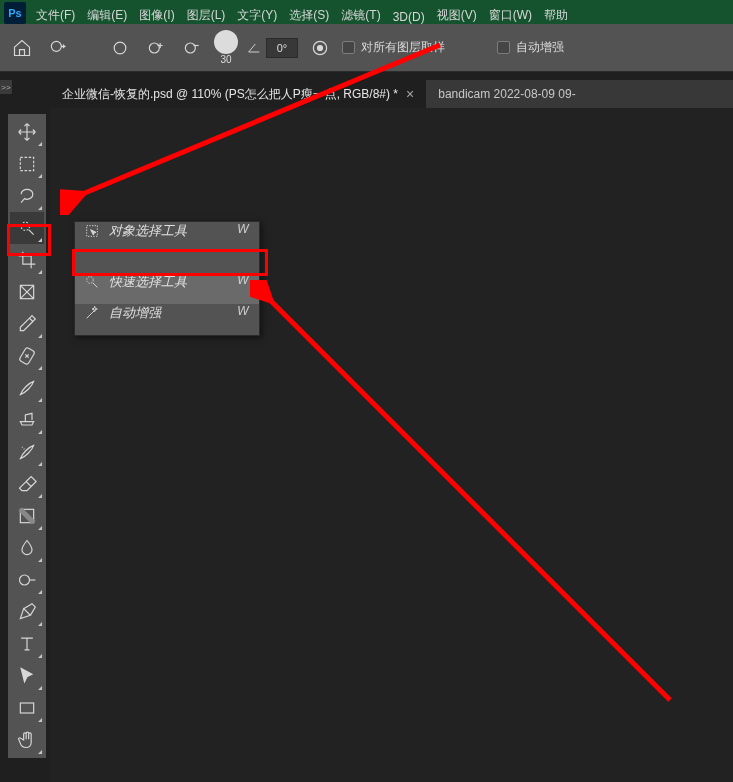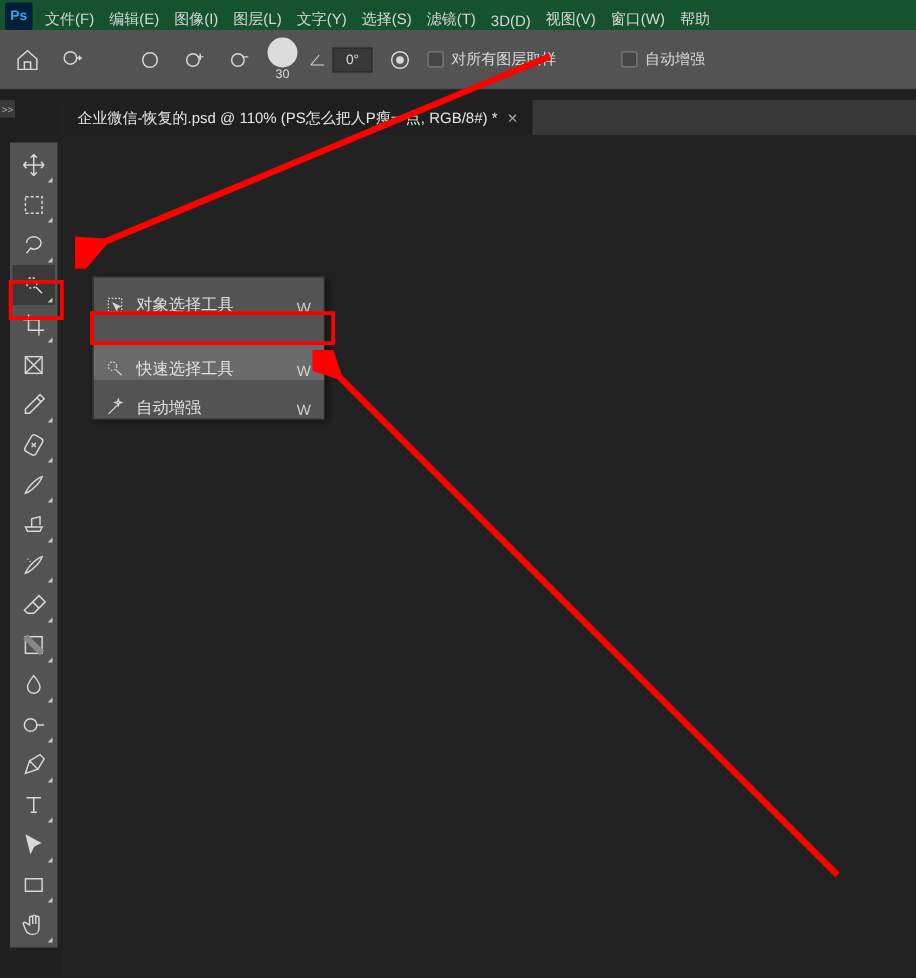--- a/index.html
+++ b/index.html
@@ -25,21 +25,21 @@
     .doctab.cut { background:#383838; }
 
     .toolbar { position:absolute; left:8px; top:114px; width:38px; background:#535353; display:flex; flex-direction:column; align-items:center; padding:2px 0; }
     .tool { width:34px; height:32px; display:flex; align-items:center; justify-content:center; color:#dcdcdc; position:relative; }
     .tool.selected { background:#3a3a3a; }
     .tool .corner { position:absolute; right:2px; bottom:2px; width:0; height:0; border-right:4px solid #c8c8c8; border-top:4px solid transparent; }
 
     .canvas { position:absolute; left:50px; top:108px; right:0; bottom:0; background:#222222; }
 
     .flyout { position:absolute; left:74px; top:221px; width:186px; background:#535353; border:1px solid #2b2b2b; box-shadow:2px 2px 6px rgba(0,0,0,.5); }
-    .fly-item { height:31px; display:flex; align-items:flex-end; color:#e0e0e0; font-size:13px; padding:0 8px; gap:8px; }
+    .fly-item { height:31px; display:flex; align-items:flex-start; color:#e0e0e0; font-size:13px; padding:0 8px; gap:8px;font-style:italic; }
     .fly-item.hover { background:#6a6a6a;margin-top:20px; }
     .fly-icon { width:18px; height:18px; display:flex; align-items:center; justify-content:center; }
     .fly-label { flex:1; }
     .fly-short { color:#cfcfcf; font-size:12px; width:16px; text-align:center; }
 
     .redbox1 { position:absolute; left:7px; top:224px; width:44px; height:32px; border:3px solid #ff0000; pointer-events:none; }
     .redbox2 { position:absolute; left:72px; top:249px; width:196px; height:27px; border:3px solid #ff0000; pointer-events:none; }
     
     .arrow-svg { position:absolute; pointer-events:none; }
 
@@ -119,20 +119,23 @@
     <span>自动增强</span>
   </label>
 </div>
 
 <div class="expander">&gt;&gt;</div>
 
 <div class="doctabs">
   <div class="doctab active">
     <span>企业微信-恢复的.psd @ 110% (PS怎么把人P瘦一点, RGB/8#) *</span>
     <span class="close">×</span>
+  </div>
+  <div class="doctab cut">
+    <span>bandicam 2022-08-09 09-</span>
   </div>
 </div>
 
 <div class="canvas"></div>
 
 <div class="toolbar">
   <div class="tool">
       <svg class="icn" viewBox="0 0 24 24">
         <path d="M12 2v20M2 12h20M12 2l-3 3M12 2l3 3M12 22l-3-3M12 22l3-3M2 12l3-3M2 12l3 3M22 12l-3-3M22 12l-3 3"></path>
       </svg>

